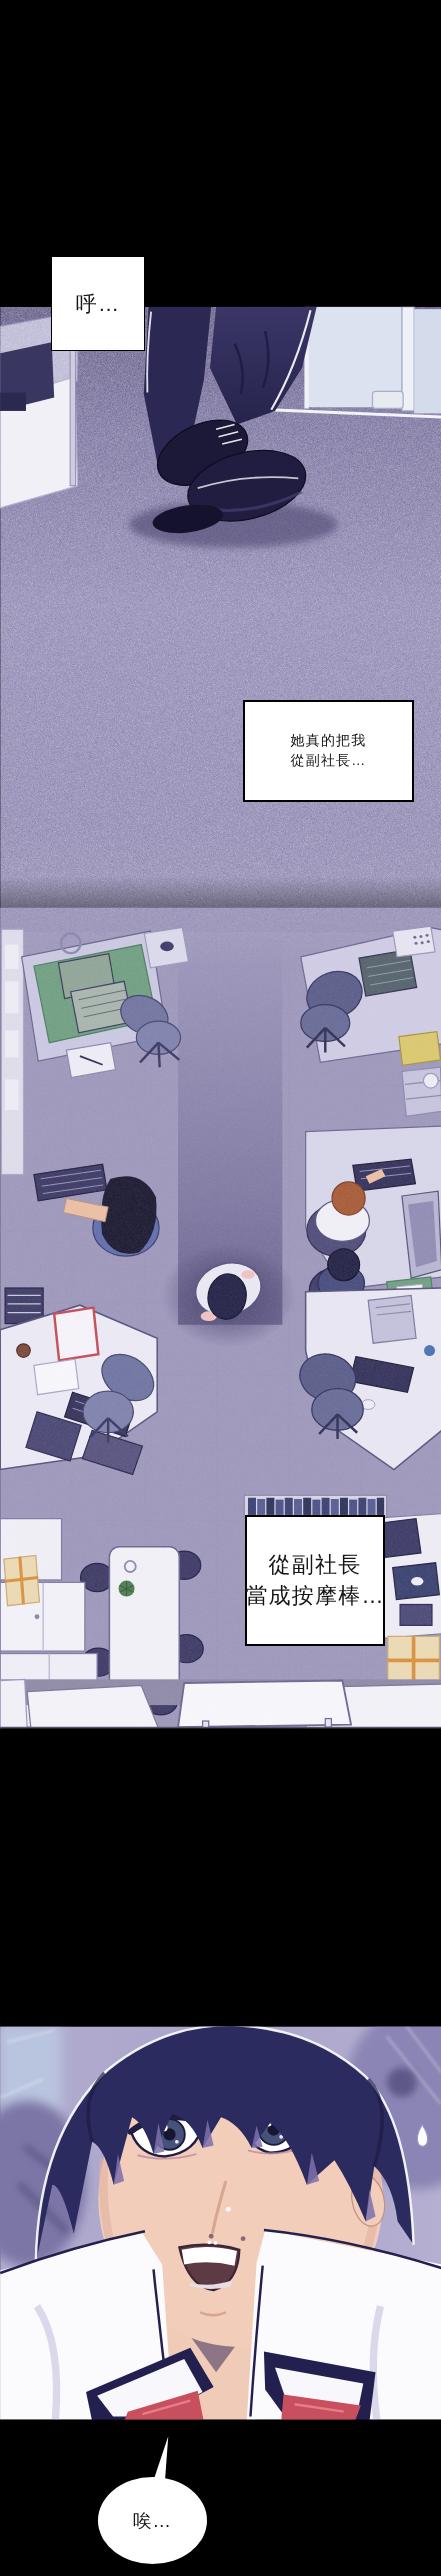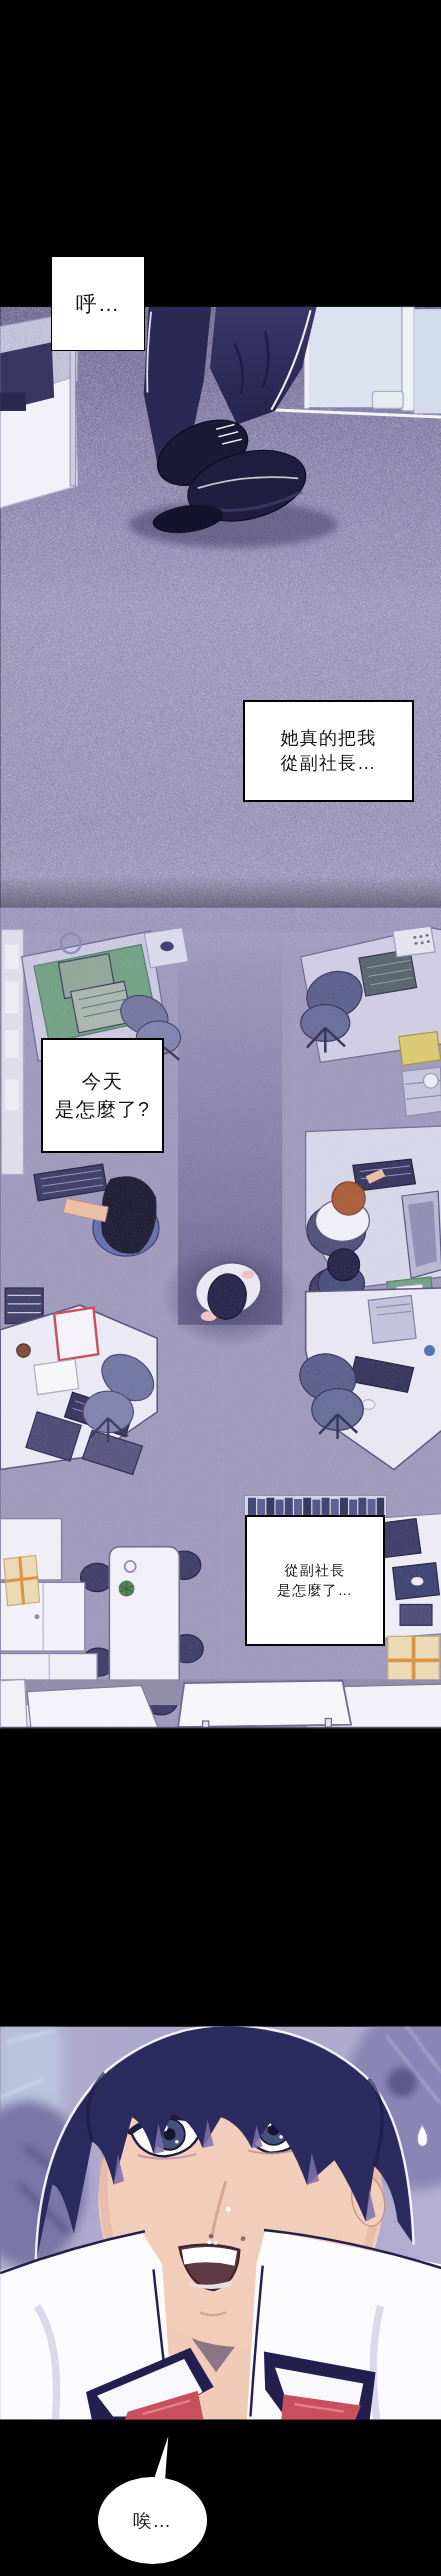--- a/index.html
+++ b/index.html
@@ -6,23 +6,23 @@
   .stage{position:relative;width:442px;height:2576px;background:#000;overflow:hidden;
          font-family:"Liberation Sans","DejaVu Sans",sans-serif;}
   .stage svg{position:absolute;left:0;top:0;}
   .bubble{position:absolute;background:#fff;display:flex;flex-direction:column;
           align-items:center;justify-content:center;text-align:center;color:#151515;
           z-index:5;box-sizing:border-box;}
   .bubble.rect{border:2.5px solid #000;}
   .bubble.ellipse{border:none;border-radius:50%;}
   .bubble span{display:block;line-height:1.4;letter-spacing:1.2px;white-space:nowrap;}
   #b1 span{font-size:21px;}
-  #b2 span{font-size:18px;}
+  #b2 span{font-size:14px;}
   #b3 span{font-size:19.6px;}
-  #b4 span{font-size:14px;}
+  #b4 span{font-size:22px;}
   #b5 span{font-size:18.4px;}
 </style>
 </head>
 <body>
 
 <div class="stage">
 
 <svg width="442" height="2576" viewBox="0 0 720 4200">
   <defs>
     <linearGradient id="carpetGrad" x1="0" y1="500" x2="0" y2="1580" gradientUnits="userSpaceOnUse">
@@ -465,28 +465,24 @@
 
 <div id="b1" class="bubble rect" style="left:51px;top:256px;width:94px;height:95px;border-width:1.8px">
   <span>呼…</span>
 </div>
 
 <div id="b2" class="bubble rect" style="left:243px;top:700px;width:171px;height:102px">
   <span>她真的把我</span>
   <span>從副社長…</span>
 </div>
 
-<div id="b3" class="bubble rect" style="left:41px;top:1038px;width:123px;height:115px">
-  <span>今天</span>
-  <span>是怎麼了?</span>
-</div>
 
 <div id="b4" class="bubble rect" style="left:245px;top:1515px;width:140px;height:131px">
   <span>從副社長</span>
-  <span>是怎麼了…</span>
+  <span>當成按摩棒…</span>
 </div>
 
 <div id="b5" class="bubble ellipse" style="left:98px;top:2477px;width:109px;height:87px">
   <span>唉…</span>
 </div>
 
 </div>
 
 
 </body></html>

